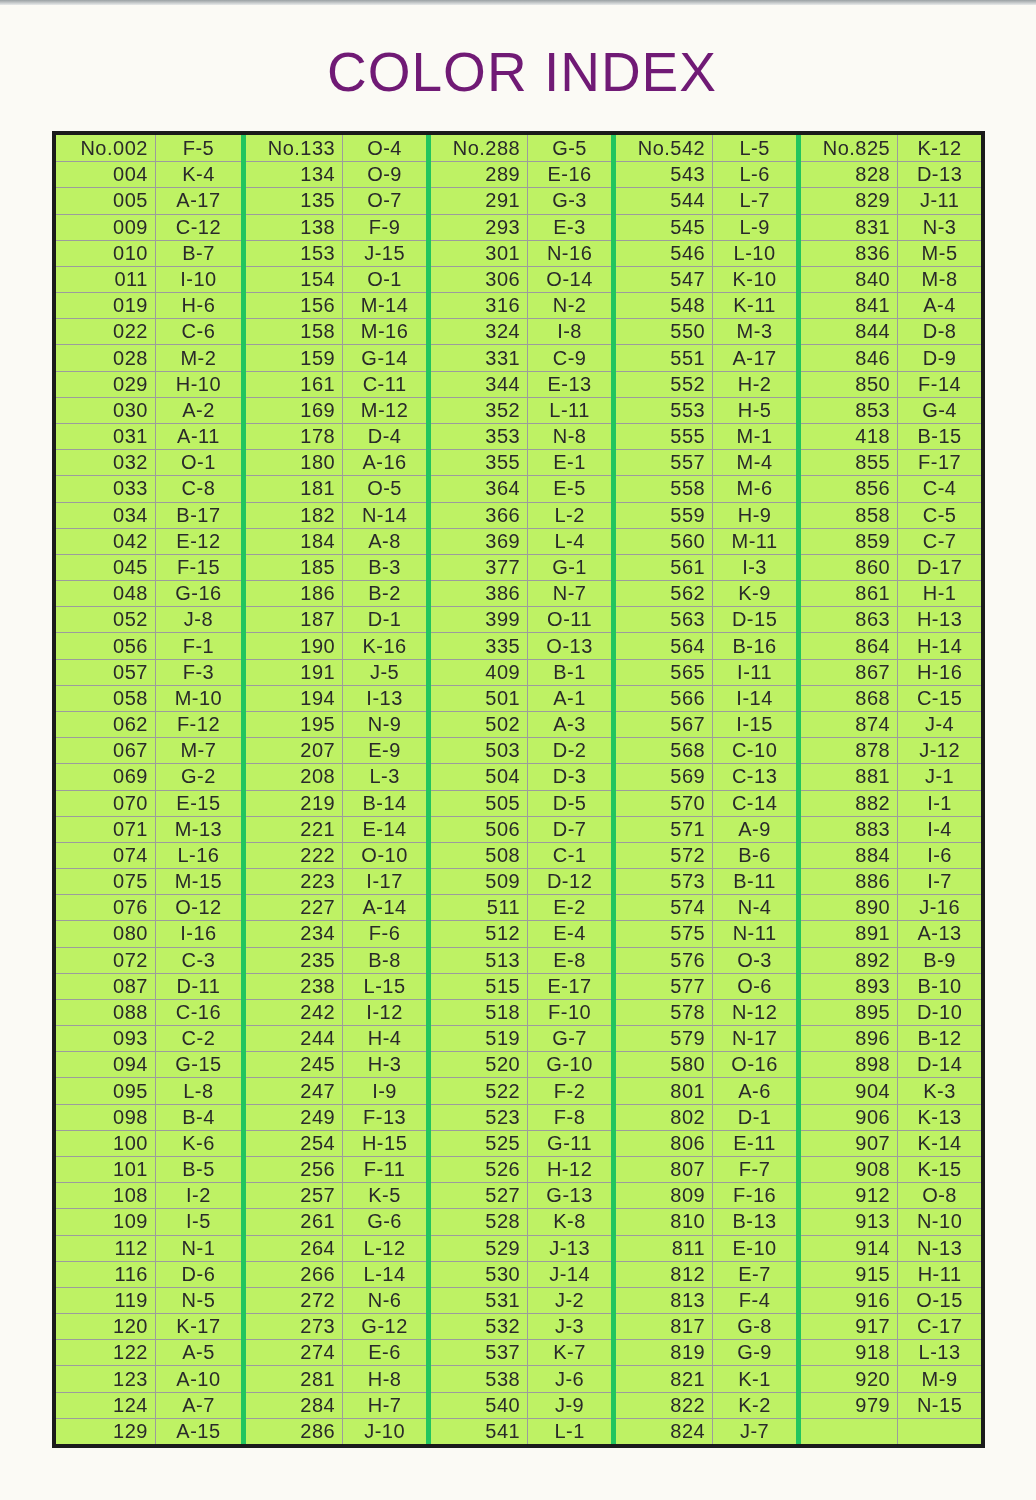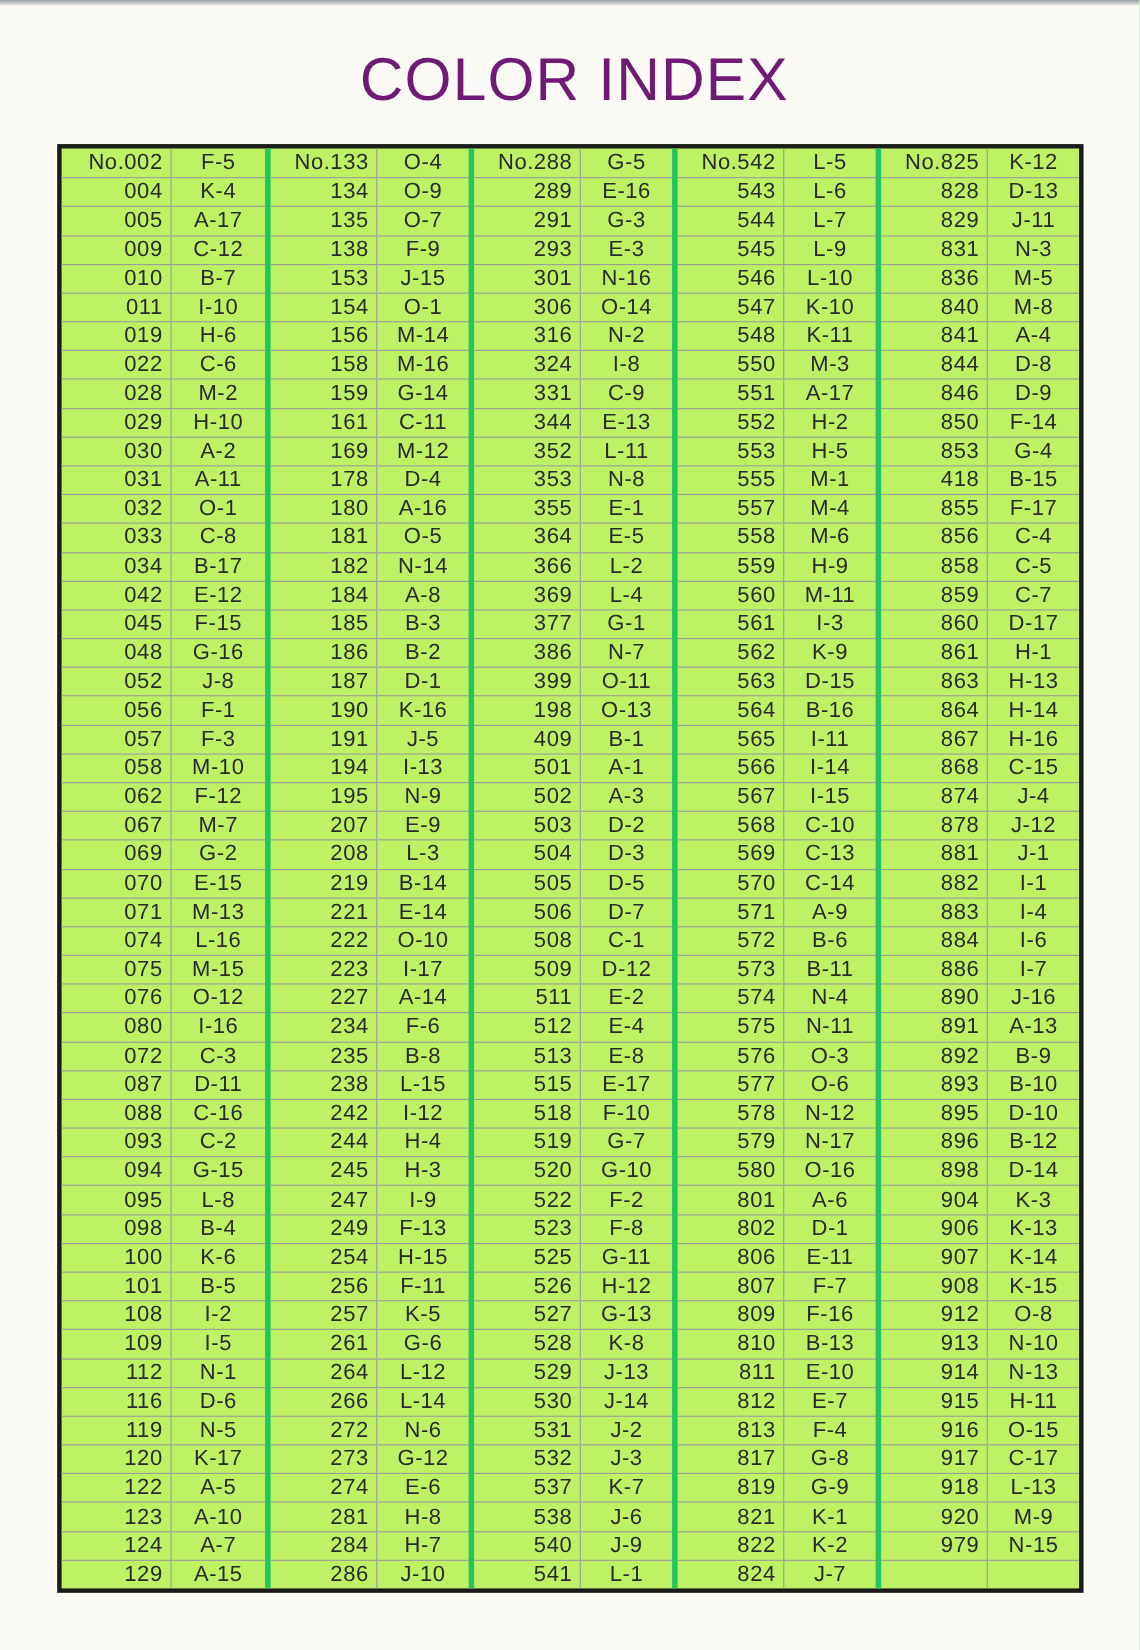--- a/index.html
+++ b/index.html
@@ -532,21 +532,21 @@
       </div>
       <div class="trow">
         <span class="cell cell-no">386</span>
         <span class="cell cell-code">N-7</span>
       </div>
       <div class="trow">
         <span class="cell cell-no">399</span>
         <span class="cell cell-code">O-11</span>
       </div>
       <div class="trow">
-        <span class="cell cell-no">198</span>
+        <span class="cell cell-no">335</span>
         <span class="cell cell-code">O-13</span>
       </div>
       <div class="trow">
         <span class="cell cell-no">409</span>
         <span class="cell cell-code">B-1</span>
       </div>
       <div class="trow">
         <span class="cell cell-no">501</span>
         <span class="cell cell-code">A-1</span>
       </div>

